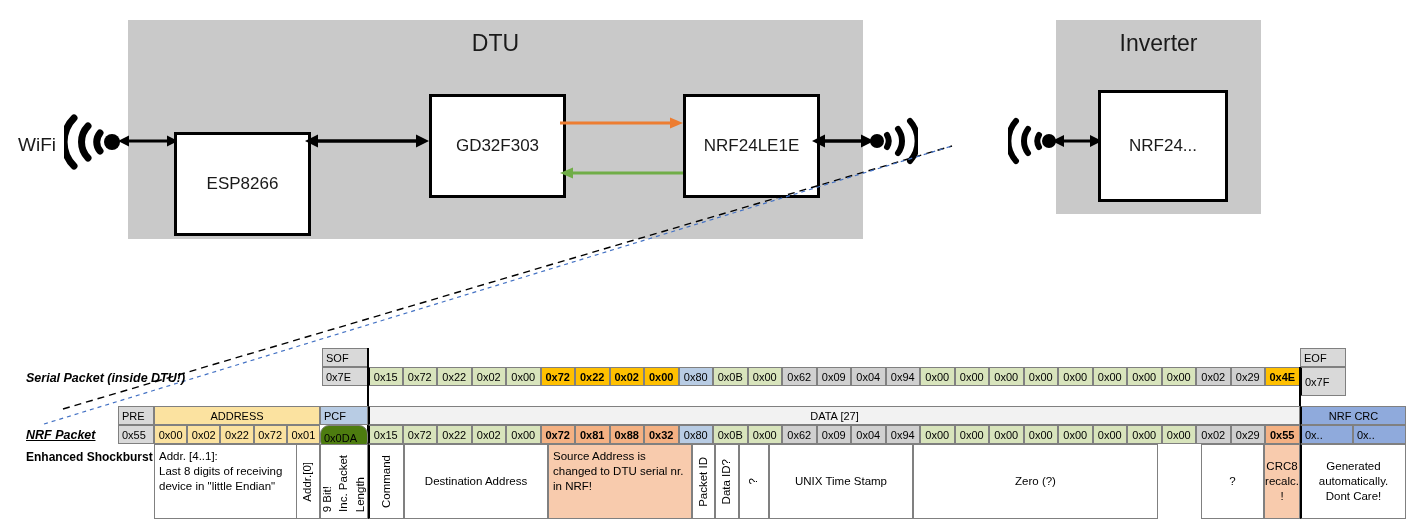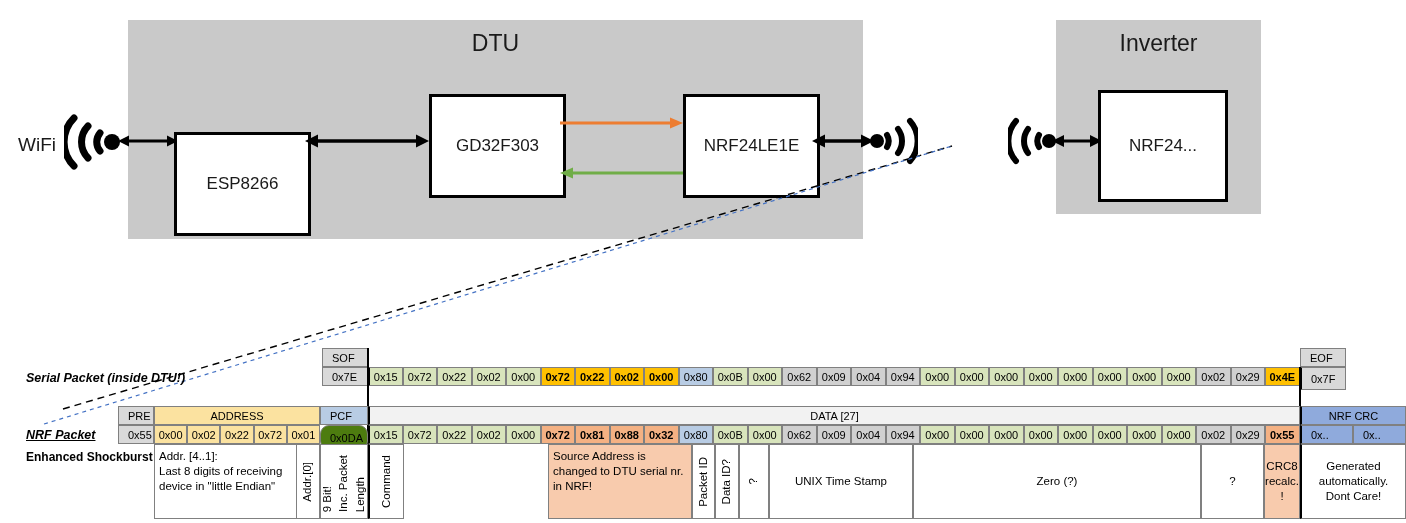--- a/index.html
+++ b/index.html
@@ -17,21 +17,21 @@
   .wifi-label{position:absolute;font-size:19px;color:#1a1a1a;}
 
   
   #packets{position:absolute;left:0;top:340px;width:1406px;height:183px;}
   .row-label{position:absolute;font-style:italic;font-weight:bold;font-size:12.5px;}
   .sub-label{position:absolute;font-size:12px;font-style:normal;font-weight:700;text-align:right;}
 
   .cell{position:absolute;box-sizing:border-box;border:1px solid #808080;
         font-size:11px;display:flex;align-items:center;justify-content:center;
         white-space:nowrap;overflow:hidden;}
-  .cell.left{justify-content:flex-start;padding-left:9px;}
+  .cell.left{justify-content:flex-start;padding-left:3px;}
   .cell.bold{font-weight:bold;}
   .desc{position:absolute;box-sizing:border-box;border:1px solid #808080;
         background:#fff;font-size:11.5px;display:flex;align-items:center;
         justify-content:center;text-align:center;line-height:1.32;padding:6px;}
   .desc.topleft{align-items:flex-start;justify-content:flex-start;text-align:left;padding:4px 4px;}
   .vert{writing-mode:vertical-rl;transform:rotate(180deg);}
   .vgroup{display:flex;flex-direction:row;align-items:flex-end;justify-content:center;
           height:100%;gap:1px;}
   .vgroup span{writing-mode:vertical-rl;transform:rotate(180deg);font-size:11.5px;}
 </style>
@@ -165,21 +165,21 @@
       <div class="cell" style="left: 989px; top: 27px; width: 34.5px; height: 19px; background: rgb(216, 228, 188);">0x00</div>
       <div class="cell" style="left: 1023.5px; top: 27px; width: 34.5px; height: 19px; background: rgb(216, 228, 188);">0x00</div>
       <div class="cell" style="left: 1058px; top: 27px; width: 34.5px; height: 19px; background: rgb(216, 228, 188);">0x00</div>
       <div class="cell" style="left: 1092.5px; top: 27px; width: 34.5px; height: 19px; background: rgb(216, 228, 188);">0x00</div>
       <div class="cell" style="left: 1127px; top: 27px; width: 34.5px; height: 19px; background: rgb(216, 228, 188);">0x00</div>
       <div class="cell" style="left: 1161.5px; top: 27px; width: 34.5px; height: 19px; background: rgb(216, 228, 188);">0x00</div>
       <div class="cell" style="left: 1196px; top: 27px; width: 34.5px; height: 19px; background: rgb(208, 208, 208);">0x02</div>
       <div class="cell" style="left: 1230.5px; top: 27px; width: 34.5px; height: 19px; background: rgb(208, 208, 208);">0x29</div>
       <div class="cell bold" style="left: 1265px; top: 27px; width: 34.5px; height: 19px; background: rgb(255, 192, 0);">0x4E</div>
     </div>
-  <div class="cell left" style="left:1300px;top:27px;width:46px;height:23px;background:#d9d9d9;border-left:2px solid #000;">0x7F</div>
+  <div class="cell left" style="left:1300px;top:27px;width:46px;height:29px;background:#d9d9d9;border-left:2px solid #000;">0x7F</div>
 
   <svg style="position:absolute;left:0;top:0;" width="1406" height="183">
     <line x1="368" y1="8" x2="368" y2="143" stroke="#000" stroke-width="2"></line>
     <line x1="1300" y1="27" x2="1300" y2="143" stroke="#000" stroke-width="2"></line>
   </svg>
 
   <div class="cell left" style="left:118px;top:66px;width:36px;height:19px;background:#d9d9d9;">PRE</div>
   <div class="cell" style="left:154px;top:66px;width:166px;height:19px;background:#fbe2a0;">ADDRESS</div>
   <div class="cell left" style="left:320px;top:66px;width:48px;height:19px;background:#b8cce4;">PCF</div>
   <div class="cell" style="left:368px;top:66px;width:932px;height:19px;background:#f2f2f2;border-left:2px solid #000;">DATA [27]</div>
@@ -240,37 +240,38 @@
       <span>9 Bit!</span>
       <span>Inc. Packet</span>
       <span>Length</span>
     </div>
   </div>
 
   <div class="desc" style="left:368px;top:104px;width:36px;height:75px;border-left:2px solid #000;">
     <span class="vert">Command</span>
   </div>
 
+  <div class="desc" style="left:404px;top:104px;width:144px;height:75px;">Destination Address</div>
 
   <div class="desc topleft" style="left:548px;top:104px;width:144px;height:75px;background:#f8cbad;">Source Address is changed to DTU serial nr. in NRF!</div>
 
   <div class="desc" style="left:692px;top:104px;width:23px;height:75px;">
     <span class="vert">Packet ID</span>
   </div>
 
   <div class="desc" style="left:715px;top:104px;width:24px;height:75px;">
     <span class="vert">Data ID?</span>
   </div>
 
   <div class="desc" style="left:739px;top:104px;width:30px;height:75px;">
     <span class="vert">?</span>
   </div>
 
   <div class="desc" style="left:769px;top:104px;width:144px;height:75px;">UNIX Time Stamp</div>
 
-  <div class="desc" style="left:913px;top:104px;width:288px;height:75px;text-align:center;">Zero (?)</div>
+  <div class="desc" style="left:913px;top:104px;width:245px;height:75px;text-align:center;">Zero (?)</div>
 
   <div class="desc" style="left:1201px;top:104px;width:63px;height:75px;">?</div>
 
   <div class="desc" style="left:1264px;top:104px;width:36px;height:75px;background:#f8cbad;">CRC8 recalc. !</div>
 
   <div class="desc" style="left:1300px;top:104px;width:106px;height:75px;border-left:2px solid #000;">Generated automatically. Dont Care!</div>
 </div>
 
 </body></html>

